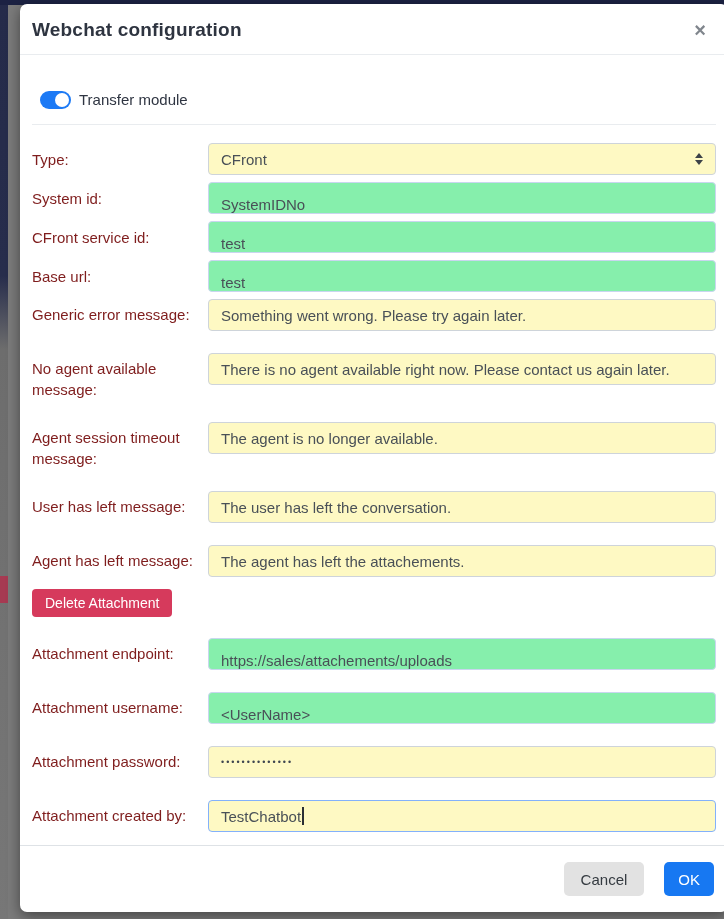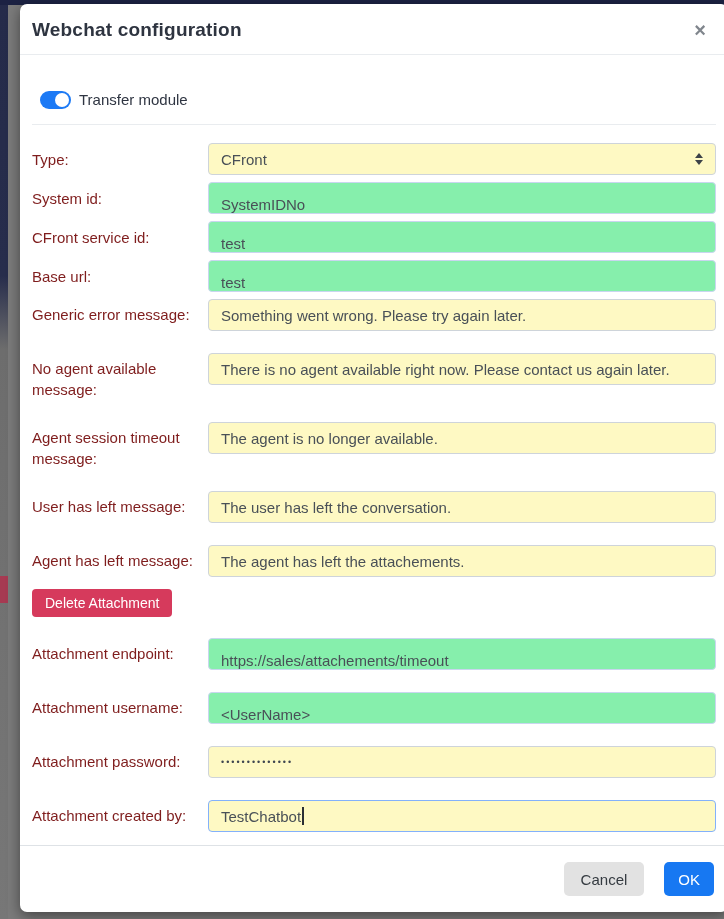--- a/index.html
+++ b/index.html
@@ -163,21 +163,21 @@
           <div class="field">
             <span class="val">The agent has left the attachements.</span>
           </div>
         </div>
 
         <button class="danger-btn">Delete Attachment</button>
 
         <div class="row top mb-l">
           <div class="lbl">Attachment endpoint:</div>
           <div class="field autofill">
-            <span class="val">https://sales/attachements/timeout</span>
+            <span class="val">https://sales/attachements/uploads</span>
           </div>
         </div>
 
         <div class="row top mb-l">
           <div class="lbl">Attachment username:</div>
           <div class="field autofill">
             <span class="val">&lt;UserName&gt;</span>
           </div>
         </div>
 

